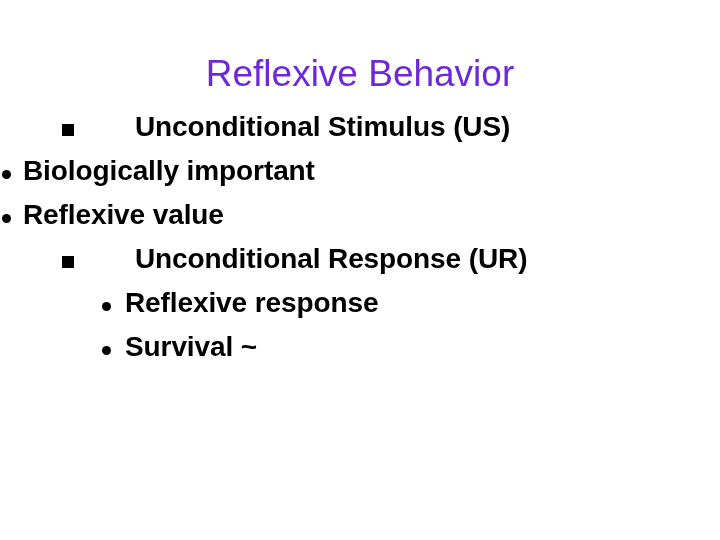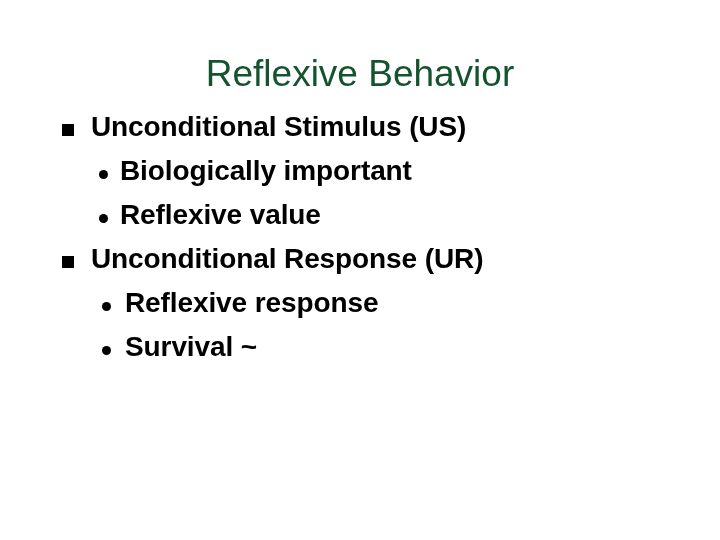--- a/index.html
+++ b/index.html
@@ -27,21 +27,21 @@
   .slide-title {
     position: absolute;
     top: 26px;
     left: 0;
     width: 720px;
     text-align: center;
     font-size: 37px;
     font-weight: normal;
     line-height: 46px;
     letter-spacing: 0px;
-    color: #14532d;
+    color: #6d28d9;
     white-space: nowrap;
   }
 
   
   .body-list {
     position: absolute;
     top: 108px;
     left: 0;
     width: 720px;
   }
@@ -70,25 +70,25 @@
     top: 16px;
     width: 12px;
     height: 12px;
     background: #000000;
   }
   .bullet-row.level-1 .bullet-text {
     font-size: 28px;
     font-weight: bold;
     line-height: 38px;
     letter-spacing: -0.1px;
+    margin-left: 44px;
   }
 
   
   .bullet-row.level-2 {
-    padding-left: 97px;
   }
   
   .bullet-row.level-2.deep {
     padding-left: 100px;
     text-align: right;
   }
   .bullet-row.level-2 .marker {
     width: 23px;
     flex: 0 0 23px;
     position: relative;

